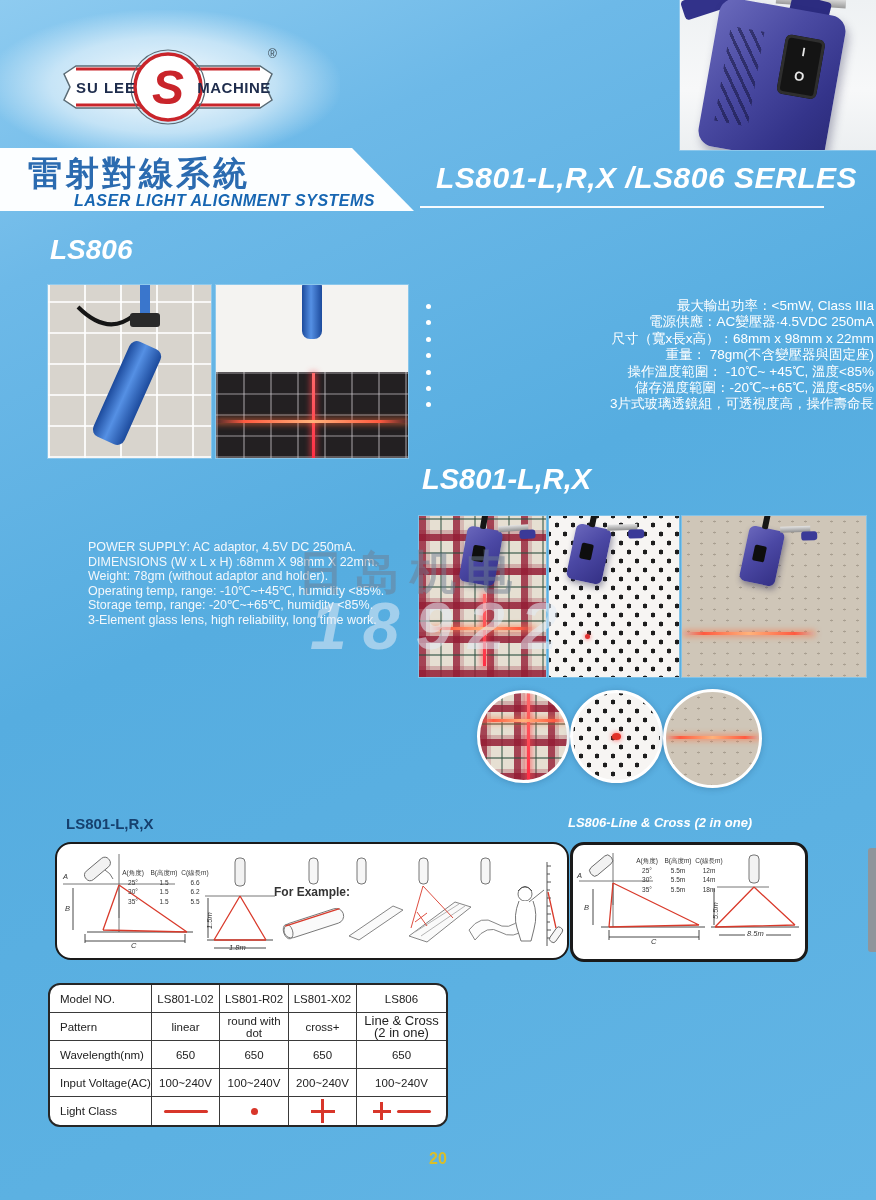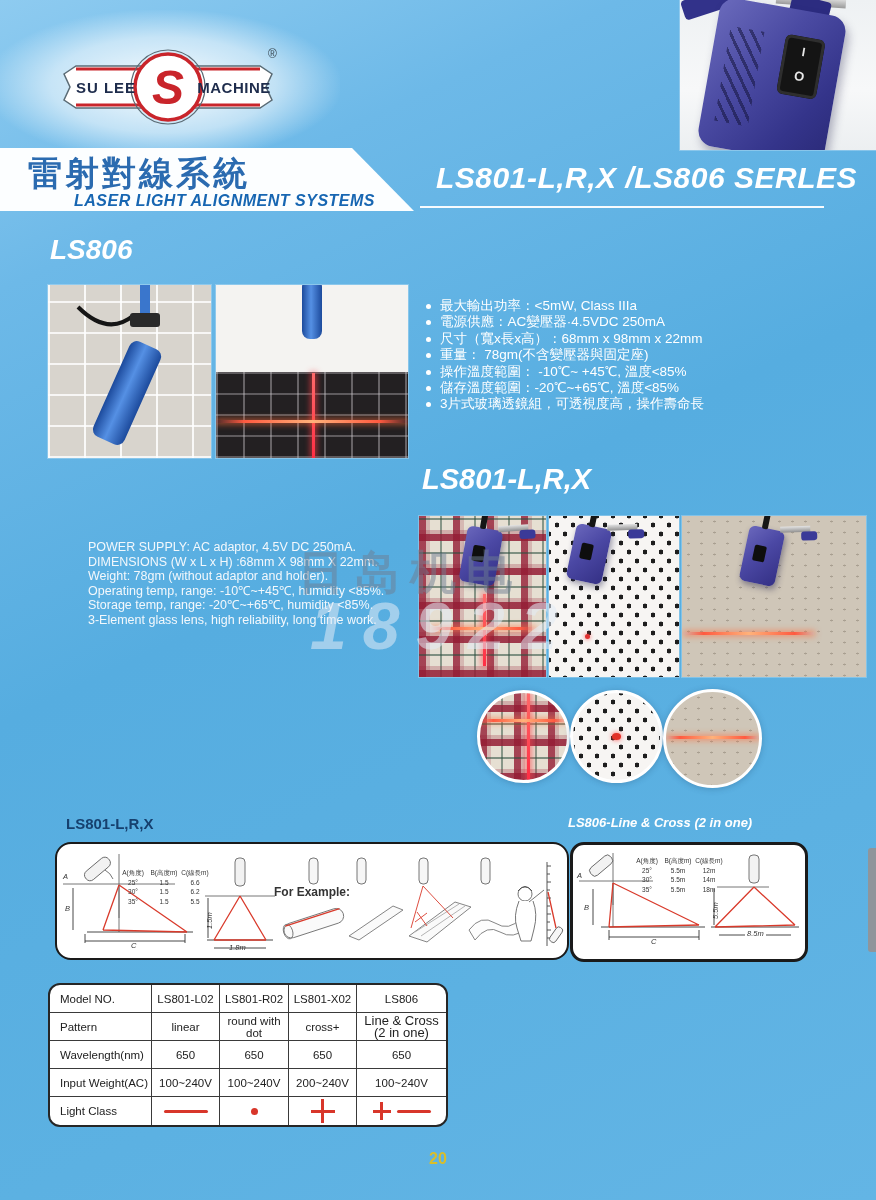--- a/index.html
+++ b/index.html
@@ -62,21 +62,21 @@
   .dev{position:absolute;width:36px;height:56px;border-radius:6px;
     background:linear-gradient(130deg,#6a67bc,#4b48a4 45%,#343085);box-shadow:2px 3px 6px rgba(30,30,70,.45);}
   .dev .rod{position:absolute;left:12px;top:-14px;width:6px;height:15px;background:#151515;border-radius:2px;}
   .dev .sw{position:absolute;left:9px;top:18px;width:12px;height:16px;background:#0e0e0e;border-radius:2px;}
   .dev .arm{position:absolute;left:30px;top:-8px;width:30px;height:6px;background:linear-gradient(#e2e2e2,#8f8f8f);transform:rotate(-14deg);}
   .dev .knob{position:absolute;left:52px;top:-6px;width:16px;height:9px;background:#3a3a98;border-radius:3px;transform:rotate(-14deg);}
   .circ{border-radius:50%;border:3px solid #fff;overflow:hidden;box-shadow:0 1px 6px rgba(30,70,110,.3);}
 
   
   .zh-specs{left:424px;top:298px;width:450px;color:#fff;font-size:13.5px;line-height:16.4px;}
-  .zh-specs .li{display:flex;align-items:flex-start;}
+  .zh-specs .li{display:flex;align-items:flex-start;justify-content:space-between;}
   .bdot{width:5px;height:5px;border-radius:50%;background:#fff;margin:6px 9px 0 2px;flex:0 0 auto;}
   .en-specs{left:88px;top:540px;width:335px;color:#f3f8fc;font-size:12.5px;line-height:14.6px;}
   .bigM{font-size:23px;font-weight:bold;line-height:12px;vertical-align:-2px;}
 
   
   .wm{pointer-events:none;z-index:6;font-weight:bold;}
   .wm1{left:298px;top:542px;font-size:46px;letter-spacing:10px;color:rgba(110,125,145,.5);}
   .wm2{left:310px;top:588px;font-size:66px;letter-spacing:16px;color:rgba(225,235,245,.55);font-style:italic;}
 
   
@@ -396,21 +396,21 @@
       <span>Line &amp; Cross</span>
       <span>(2 in one)</span>
     </div>
 
     <div class="c lab">Wavelength(nm)</div>
     <div class="c">650</div>
     <div class="c">650</div>
     <div class="c">650</div>
     <div class="c lastcol">650</div>
 
-    <div class="c lab">Input Weight(AC)</div>
+    <div class="c lab">Input Voltage(AC)</div>
     <div class="c">100~240V</div>
     <div class="c">100~240V</div>
     <div class="c">200~240V</div>
     <div class="c lastcol">100~240V</div>
 
     <div class="c lab lastrow">Light Class</div>
     <div class="c lastrow">
         <span class="ls-line"></span>
       </div>
     <div class="c lastrow">

